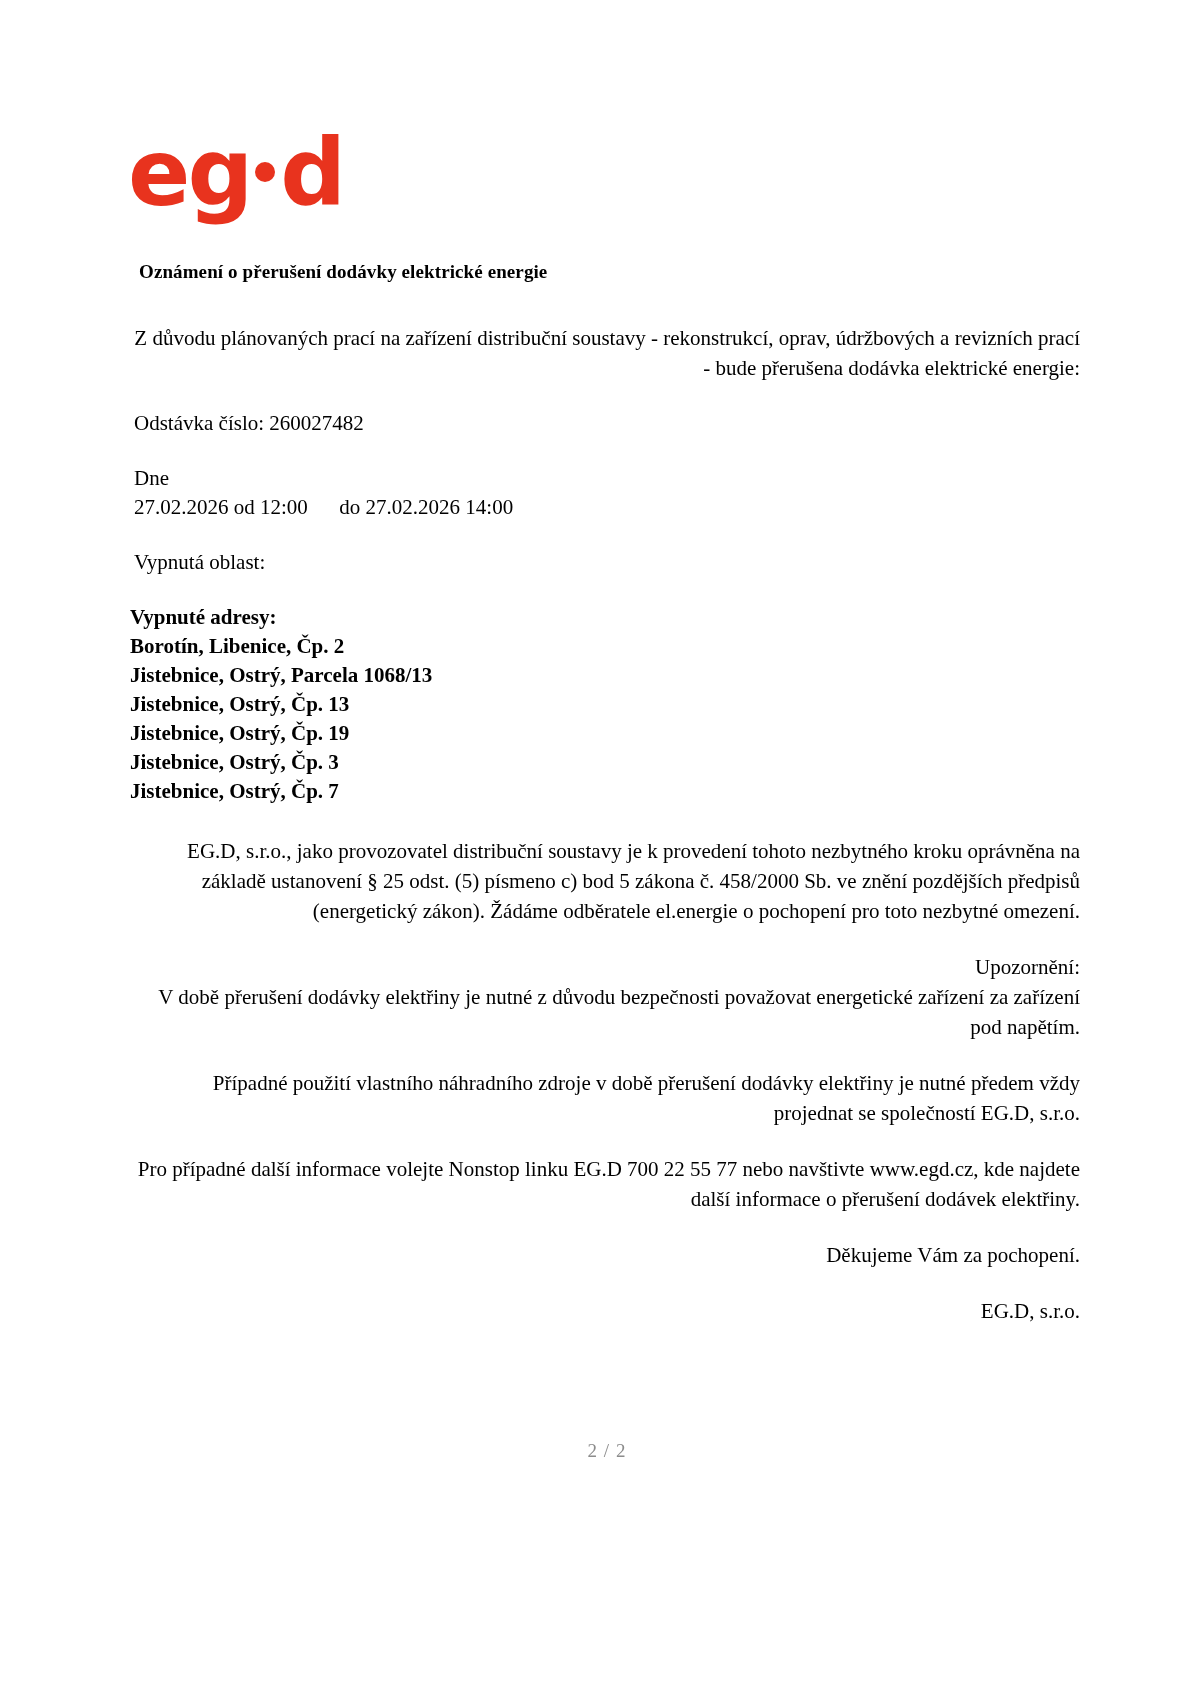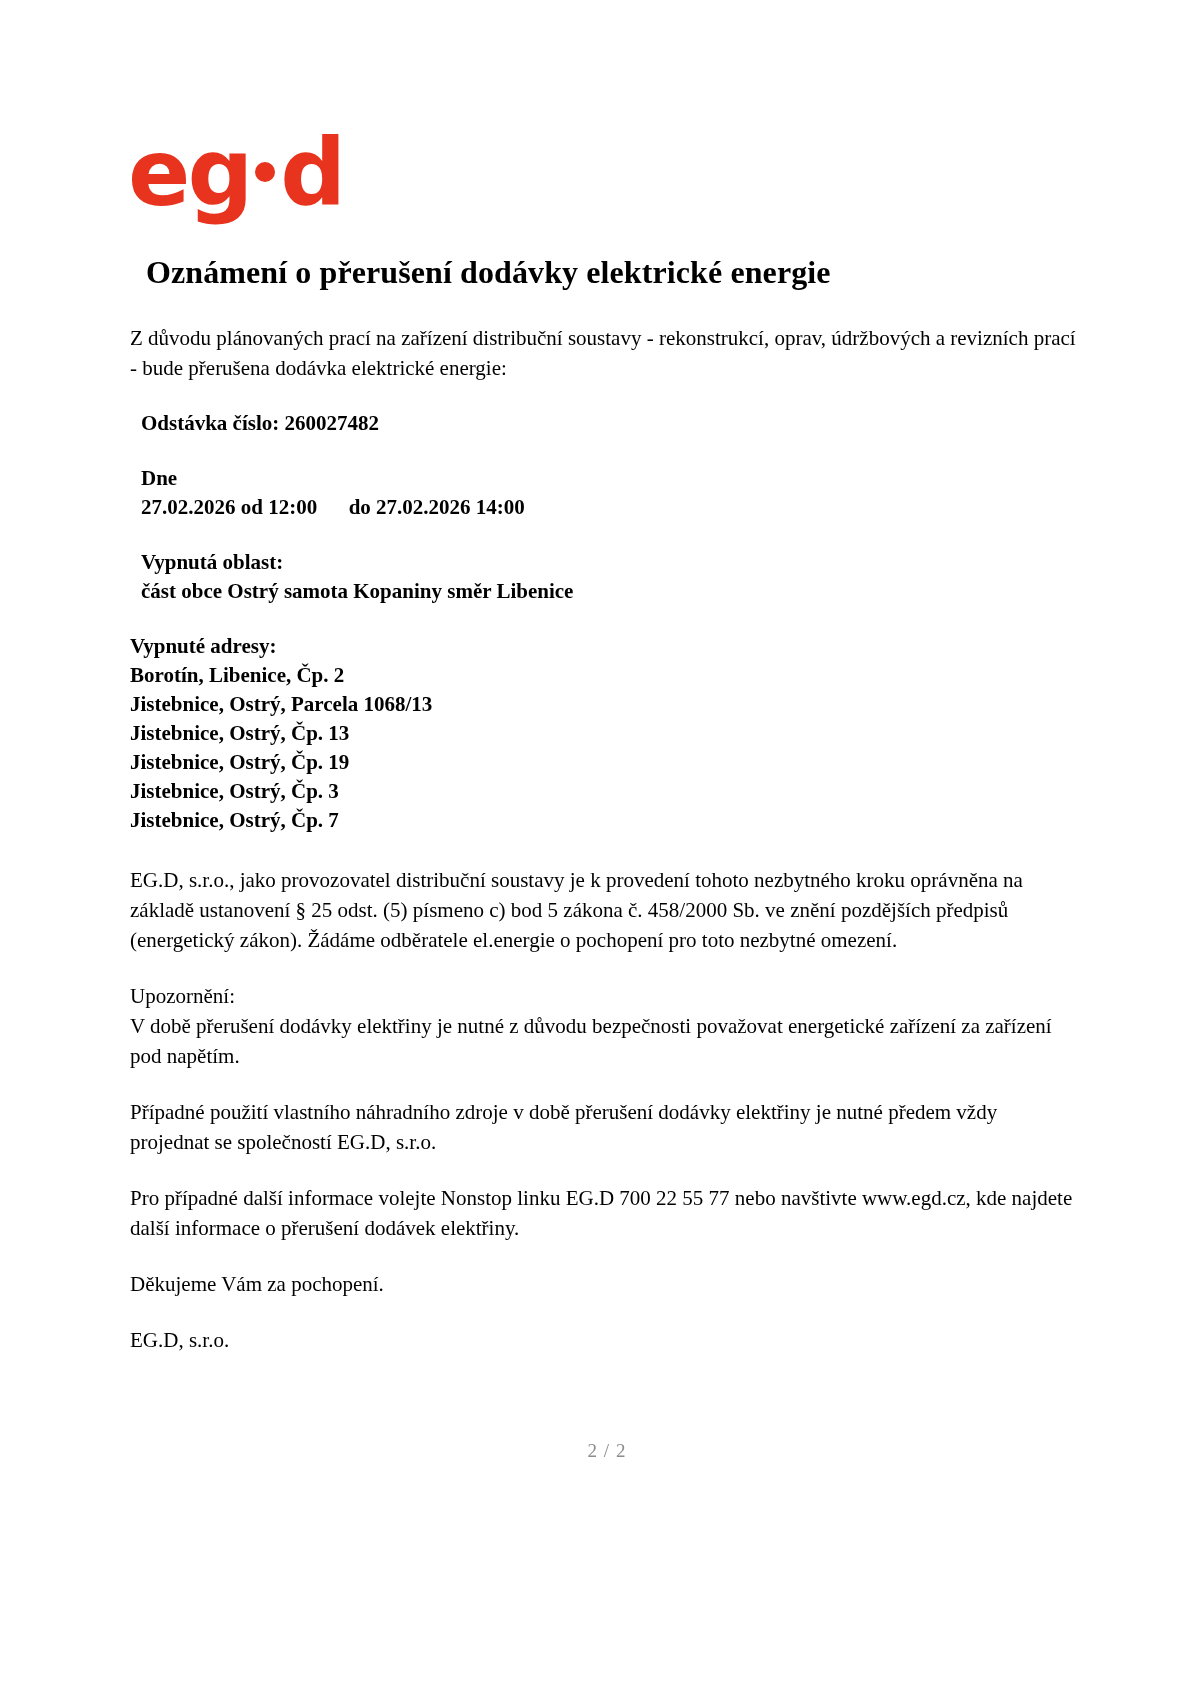--- a/index.html
+++ b/index.html
@@ -56,42 +56,43 @@
   .content {
     position: absolute;
     left: 130px;
     top: 255px;
     width: 950px;
   }
 
   h1.doc-title {
     font-family: "Liberation Serif", "DejaVu Serif", serif;
     font-weight: 700;
-    font-size: 32px;
+    font-size: 19px;
     line-height: 34px;
-    margin: 0 0 34px 16px;
+    margin: 0 0 34px 9px;
     letter-spacing: 0.1px;
   }
 
   p.para {
     font-size: 21px;
     line-height: 30px;
     margin: 0 0 26px 0;
     font-weight: 400;
+    text-align: right;
   }
 
   p.para.tight {
     margin-bottom: 0;
   }
 
   .bold-block {
-    font-weight: 700;
+    font-weight: 400;
     font-size: 21px;
     line-height: 29px;
-    margin: 0 0 26px 11px;
+    margin: 0 0 26px 4px;
   }
   .bold-block .row { white-space: pre; }
 
   .addr-list {
     font-weight: 700;
     font-size: 21px;
     line-height: 29px;
     margin: 0 0 30px 0;
   }
   .addr-list .addr-line { white-space: pre; }
@@ -130,21 +131,20 @@
       <div class="row">Odstávka číslo: 260027482</div>
     </div>
 
     <div class="bold-block">
       <div class="row">Dne</div>
       <div class="row dates-row">27.02.2026 od 12:00      do 27.02.2026 14:00</div>
     </div>
 
     <div class="bold-block">
       <div class="row">Vypnutá oblast:</div>
-      <div class="row">část obce Ostrý samota Kopaniny směr Libenice</div>
     </div>
 
     <div class="addr-list">
       <div class="addr-line">Vypnuté adresy:</div>
       <div class="addr-line">Borotín, Libenice, Čp. 2</div>
       <div class="addr-line">Jistebnice, Ostrý, Parcela 1068/13</div>
       <div class="addr-line">Jistebnice, Ostrý, Čp. 13</div>
       <div class="addr-line">Jistebnice, Ostrý, Čp. 19</div>
       <div class="addr-line">Jistebnice, Ostrý, Čp. 3</div>
       <div class="addr-line">Jistebnice, Ostrý, Čp. 7</div>

